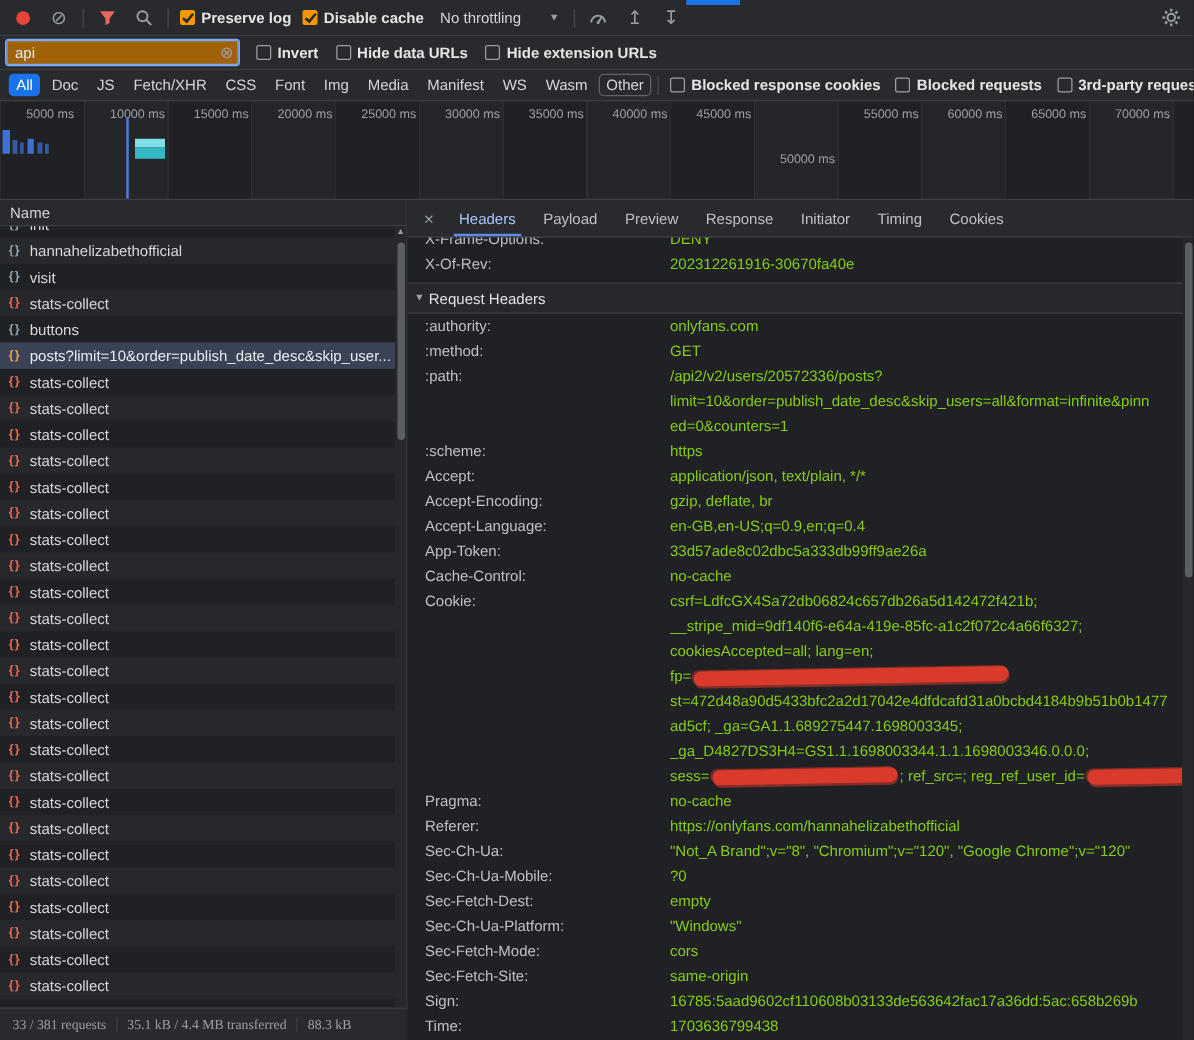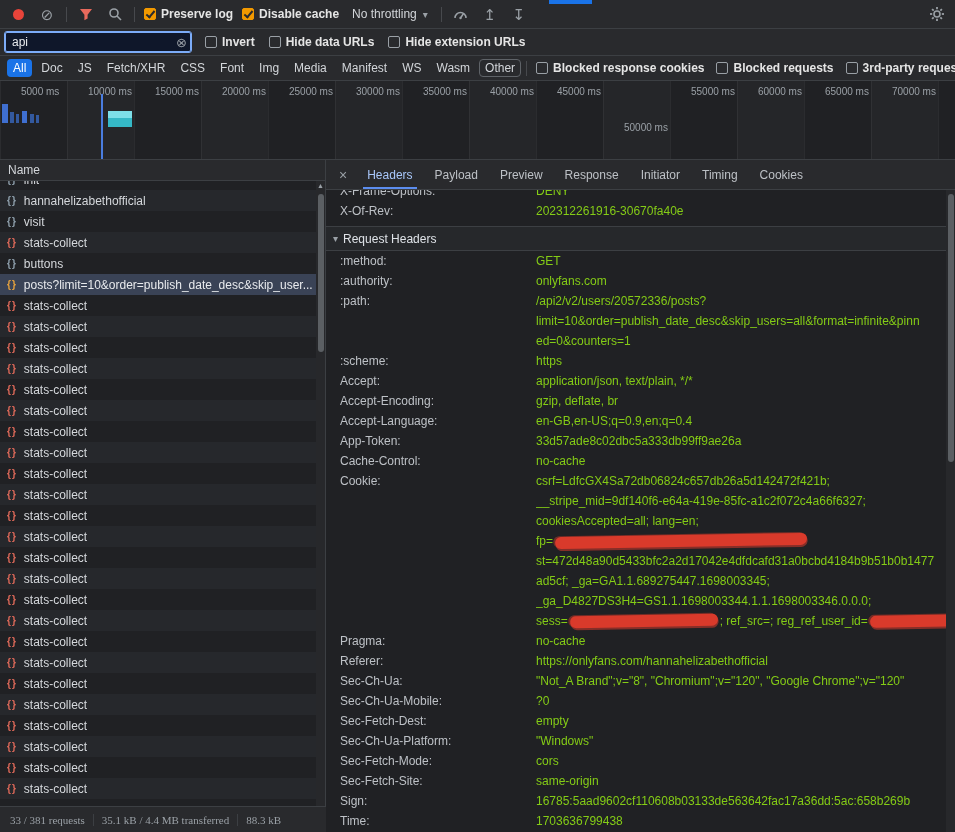--- a/index.html
+++ b/index.html
@@ -15,24 +15,24 @@
   .glyph{color:#9aa0a6;font-size:15px;line-height:1;}
   .rec-dot{width:11px;height:11px;border-radius:50%;background:#e8443a;display:inline-block;}
   .vsep{width:1px;height:15px;background:#47494d;flex:none;}
   .flex-sp{flex:1;}
   .cb-item{display:inline-flex;align-items:center;gap:5px;cursor:pointer;flex:none;}
   .cbx{width:12px;height:12px;border:1px solid #9aa0a6;border-radius:2px;position:relative;display:inline-block;flex:none;box-sizing:border-box;background:transparent;}
   .cbx.checked{background:var(--warning-orange,#f29900);border-color:var(--warning-orange,#f29900);}
   .cbx.checked::after{content:"";position:absolute;left:3px;top:0px;width:3px;height:7px;
       border:solid #292a2d;border-width:0 2px 2px 0;transform:rotate(40deg);}
   .cb-label{color:#e5e5e5;white-space:nowrap;font-weight:bold;}
-  .dd{display:inline-flex;align-items:center;gap:6px;color:#d3d6da;cursor:pointer;padding:0 4px;white-space:nowrap;}
+  .dd{display:inline-flex;align-items:center;gap:24px;color:#d3d6da;cursor:pointer;padding:0 4px;white-space:nowrap;}
   .caret{font-size:10px;color:#9aa0a6;}
   .filter-wrap{position:relative;display:inline-flex;align-items:center;flex:none;}
-  #filter-input{width:160px;height:18px;background:#0f172a;border:1px solid #7cacf8;outline:1px solid #7cacf8;
+  #filter-input{width:160px;height:18px;background:#a16207;border:1px solid #7cacf8;outline:1px solid #7cacf8;
       border-radius:2px;color:#e8eaed;font-family:inherit;font-size:12px;padding:0 18px 0 6px;box-sizing:content-box;}
   .clear-input{position:absolute;right:4px;color:#9aa0a6;font-size:13px;cursor:pointer;}
   .chip{padding:2px 6px;border-radius:4px;color:#d3d6da;cursor:pointer;white-space:nowrap;}
   .chip.sel{background:var(--accent-blue,#1a73e8);color:#fff;}
   .chip.outlined{border:1px solid #5f6368;padding:1px 5px;}
   #chips,#tf-cbs{display:inline-flex;align-items:center;gap:3px;}
   #tf-cbs{gap:12px;margin-left:4px;}
   
   #overview{position:absolute;top:81px;left:0;right:0;height:79px;border-bottom:1px solid #3c3f43;box-sizing:border-box;
     background-image:
@@ -391,26 +391,26 @@
             <div class="hname">X-Of-Rev:</div>
             <div class="hval"><div class="hline"><span>202312261916-30670fa40e</span></div></div>
           </div>
         </div>
       <div id="section">
         <span class="tri">▾</span>
         <span>Request Headers</span>
       </div>
       <div id="headers-list">
           <div class="hrow">
+            <div class="hname">:authority:</div>
+            <div class="hval"><div class="hline"><span>onlyfans.com</span></div></div>
+          </div>
+          <div class="hrow">
             <div class="hname">:method:</div>
             <div class="hval"><div class="hline"><span>GET</span></div></div>
-          </div>
-          <div class="hrow">
-            <div class="hname">:authority:</div>
-            <div class="hval"><div class="hline"><span>onlyfans.com</span></div></div>
           </div>
           <div class="hrow">
             <div class="hname">:path:</div>
             <div class="hval"><div class="hline"><span>/api2/v2/users/20572336/posts?</span></div><div class="hline"><span>limit=10&amp;order=publish_date_desc&amp;skip_users=all&amp;format=infinite&amp;pinn</span></div><div class="hline"><span>ed=0&amp;counters=1</span></div></div>
           </div>
           <div class="hrow">
             <div class="hname">:scheme:</div>
             <div class="hval"><div class="hline"><span>https</span></div></div>
           </div>
           <div class="hrow">

